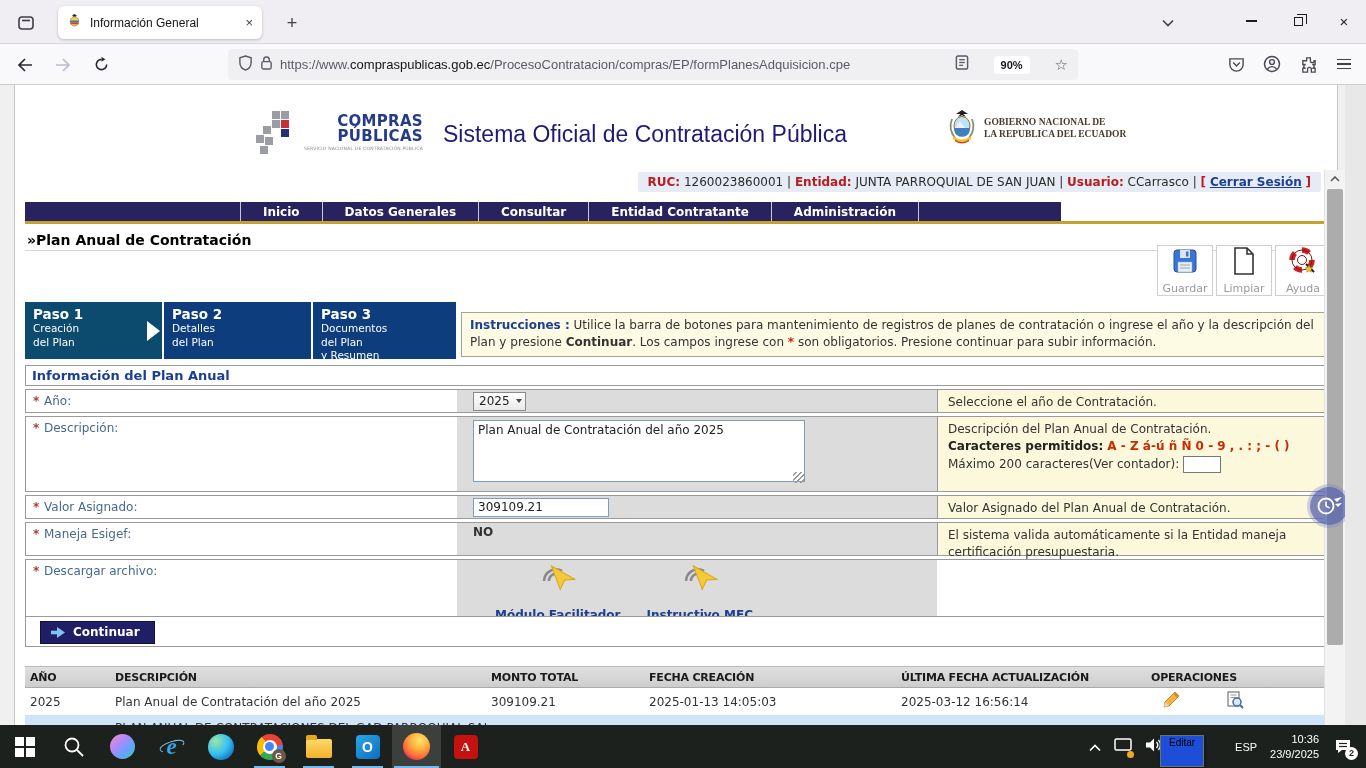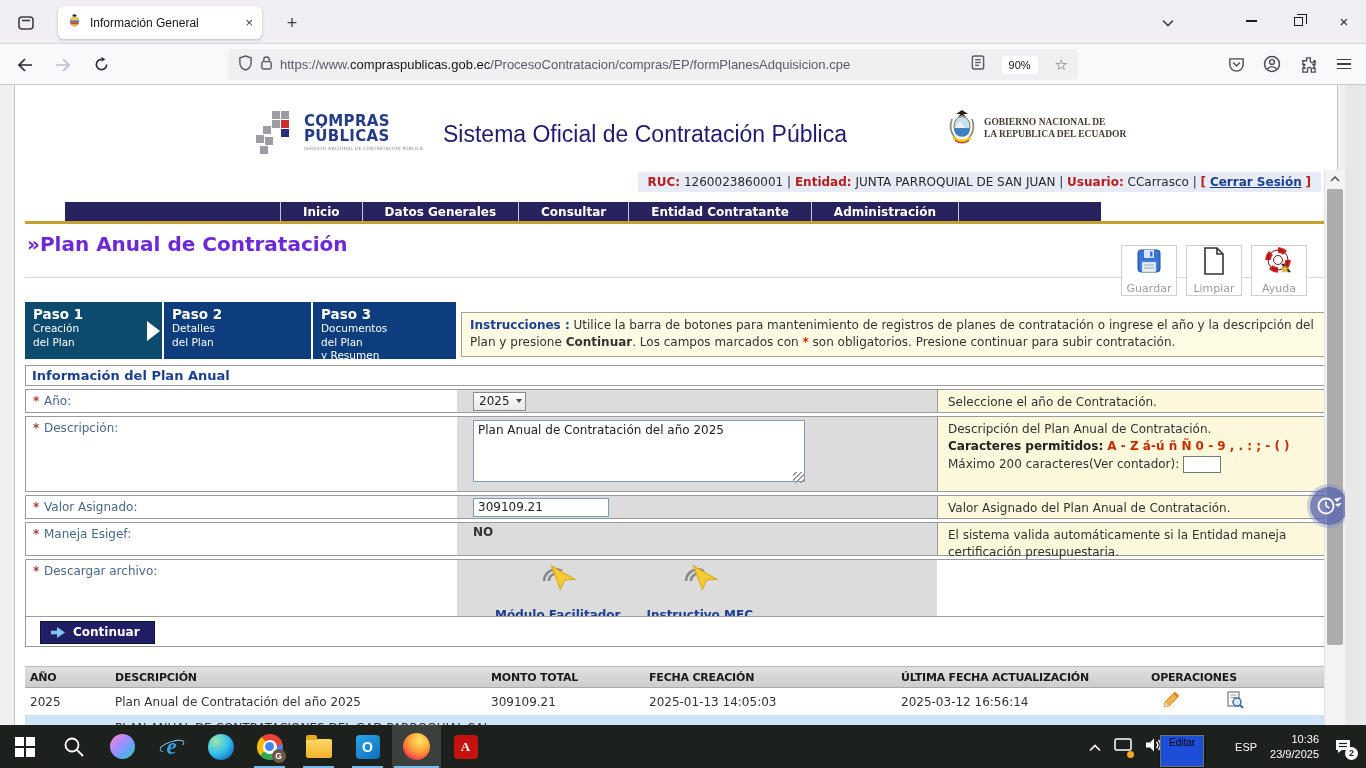--- a/index.html
+++ b/index.html
@@ -19,59 +19,59 @@
   .winctl.min { left:1236px; } .winctl.res { left:1283px; } .winctl.cls { left:1329px; font-size:15px; }
   .min-bar { width:11px; height:1.6px; background:#1c1b22; }
   .res-box { width:9px; height:9px; border:1.3px solid #1c1b22; position:relative; }
   .res-box::before { content:""; position:absolute; left:2px; top:-4px; width:9px; height:9px; border:1.3px solid #1c1b22; border-left:none; border-bottom:none; }
 
   .toolbar { position:absolute; top:44px; left:0; right:0; height:41px; background:#f9f8fa; border-bottom:1px solid #ccc; }
   .navbtn { position:absolute; top:6px; width:30px; height:29px; display:flex; align-items:center; justify-content:center; border-radius:4px; }
   .urlbar { position:absolute; left:228px; top:5px; width:850px; height:31px; background:#f0eff2; border-radius:4px; display:flex; align-items:center; padding:0 10px; gap:7px; }
   .url-text { font-size:13px; color:#5b5b66; white-space:nowrap; overflow:hidden; }
   .url-text b { color:#15141a; font-weight:400; }
-  .url-right { margin-left:auto; display:flex; align-items:center; gap:17px; }
+  .url-right { margin-left:auto; display:flex; align-items:center; gap:25px;font-weight:bold; }
   .zoom-chip { background:#fff; border-radius:4px; padding:3px 7px; font-size:11px; color:#15141a; }
   .star-ic { font-family:"DejaVu Sans",sans-serif; font-size:15px; color:#5b5b66; }
   .tb-right { position:absolute; right:8px; top:6px; display:flex; gap:8px; align-items:center; }
   .tb-right .ic { width:28px; height:28px; display:flex; align-items:center; justify-content:center; }
   .hamb { display:flex; flex-direction:column; gap:3px; }
   .hamb span { width:14px; height:1.6px; background:#3f3f46; }
 
   
   .viewport { position:absolute; top:85px; left:0; width:1345px; height:640px; background:#f0f0f0; overflow:hidden; }
   .card { position:absolute; left:14px; top:0; width:1324px; height:640px; background:#fff; border-left:1px solid #c6c6c6; border-right:1px solid #c6c6c6; font-family:"DejaVu Sans",sans-serif; overflow:hidden; }
 
   
   .cp-logo { position:absolute; left:241px; top:26px; display:flex; gap:8px; align-items:center; }
   .pix { position:relative; width:40px; height:44px; }
   .pix i { position:absolute; width:8px; height:8px; background:#9a9da3; }
   .pix i.r { background:#cc2f2f; } .pix i.n { background:#24307a; }
-  .cp-logo-text { line-height:1; }
+  .cp-logo-text { line-height:1;text-align:right; }
   .cp-logo-text .l1,.cp-logo-text .l2 { font-size:15px; font-weight:bold; color:#243b8a; letter-spacing:.3px; }
   .cp-logo-text .tg { font-size:4.5px; color:#8a8a8a; margin-top:3px; letter-spacing:.2px; }
   .site-title { position:absolute; left:300px; top:36px; width:660px; text-align:center; font-size:23px; font-weight:normal; color:#1f1b75; font-family:"Liberation Sans",sans-serif; }
   .gov-logo { position:absolute; left:931px; top:24px; display:flex; gap:6px; align-items:center; }
   .gov-text { font-family:"Liberation Serif",serif; font-size:9.5px; font-weight:bold; color:#473a2c; line-height:1.25; }
 
   .chip { position:absolute; top:87px; background:#e6ebf5; color:#2b2b2b; font-size:12px; padding:3px 10px; border-radius:2px; white-space:nowrap; }
   .chip-date { left:22px; }
   .chip-session { right:16px; }
   .chip-session b { color:#b91c1c; }
   .chip-session .logout { color:#1b3f92; font-weight:bold; text-decoration:underline; cursor:pointer; }
 
-  .mainnav { position:absolute; left:10px; top:117px; width:1036px; height:19px; background:#28235e; display:flex; align-items:center;margin-left:40px; }
+  .mainnav { position:absolute; left:10px; top:117px; width:1036px; height:19px; background:#28235e; display:flex; align-items:center; }
   .mainnav .items { display:flex; margin-left:215px; height:100%; }
   .mainnav .item { color:#fff; font-size:12px; font-weight:600; padding:0 22px; display:flex; align-items:center; border-left:1px solid rgba(255,255,255,.75); cursor:pointer; white-space:nowrap; }
   .mainnav .item:last-child { border-right:1px solid rgba(255,255,255,.75); }
   .goldline { position:absolute; left:10px; top:136px; width:1300px; height:3px; background:#c3a22e; }
 
-  .breadcrumb { position:absolute; left:10px; top:144px; width:1300px; font-size:20px; font-weight:bold; color:#6d28d9; padding:3px 0 21px 2px; border-bottom:1px solid #d8d8d8; }
-
-  .actions { position:absolute; right:30px; top:160px; display:flex; gap:9px; }
+  .breadcrumb { position:absolute; left:10px; top:144px; width:1300px; font-size:14px; font-weight:bold; color:#000000; padding:3px 0 2px 2px; border-bottom:1px solid #d8d8d8; }
+
+  .actions { position:absolute; right:6px; top:160px; display:flex; gap:3px; }
   .abtn { width:56px; height:51px; border:1px solid #cfcfcf; background:#fff; display:flex; flex-direction:column; align-items:center; justify-content:center; gap:3px; cursor:pointer; }
   .abtn .lbl { font-size:11px; color:#9a9a9a; }
 
   
   .steps-row { position:absolute; left:10px; top:217px; width:1300px; height:57px; }
   .step { position:absolute; top:0; height:57px; color:#fff; padding:4px 8px; }
   .step .t { font-size:13.5px; font-weight:bold; }
   .step .s { font-size:10.5px; line-height:1.3; white-space:pre-line; }
   .step1 { left:0; width:137px; background:#0c4a6e; }
   .step2 { left:139px; width:147px; background:#0d3d7c; }
@@ -383,21 +383,21 @@
           <div class="s">Detalles
 del Plan</div>
         </div>
         <div class="step step3">
           <div class="t">Paso 3</div>
           <div class="s">Documentos
 del Plan
 y Resumen</div>
         </div>
         <div class="instructions">
-          <span class="lead">Instrucciones :</span><span> Utilice la barra de botones para mantenimiento de registros de planes de contratación o ingrese el año y la descripción del Plan y presione </span><b>Continuar</b><span>. Los campos marcados con </span><span class="red">*</span><span> son obligatorios. Presione continuar para subir contratación.</span>
+          <span class="lead">Instrucciones :</span><span> Utilice la barra de botones para mantenimiento de registros de planes de contratación o ingrese el año y la descripción del Plan y presione </span><b>Continuar</b><span>. Los campos ingrese con </span><span class="red">*</span><span> son obligatorios. Presione continuar para subir información.</span>
         </div>
       </div>
 
       <div class="form">
         <div class="band">
             <div class="band-title">Información del Plan Anual</div>
           </div>
 
         <div class="band" style="height:24px">
           <div class="c-label"><span class="req">*</span><span>Año:</span></div>

